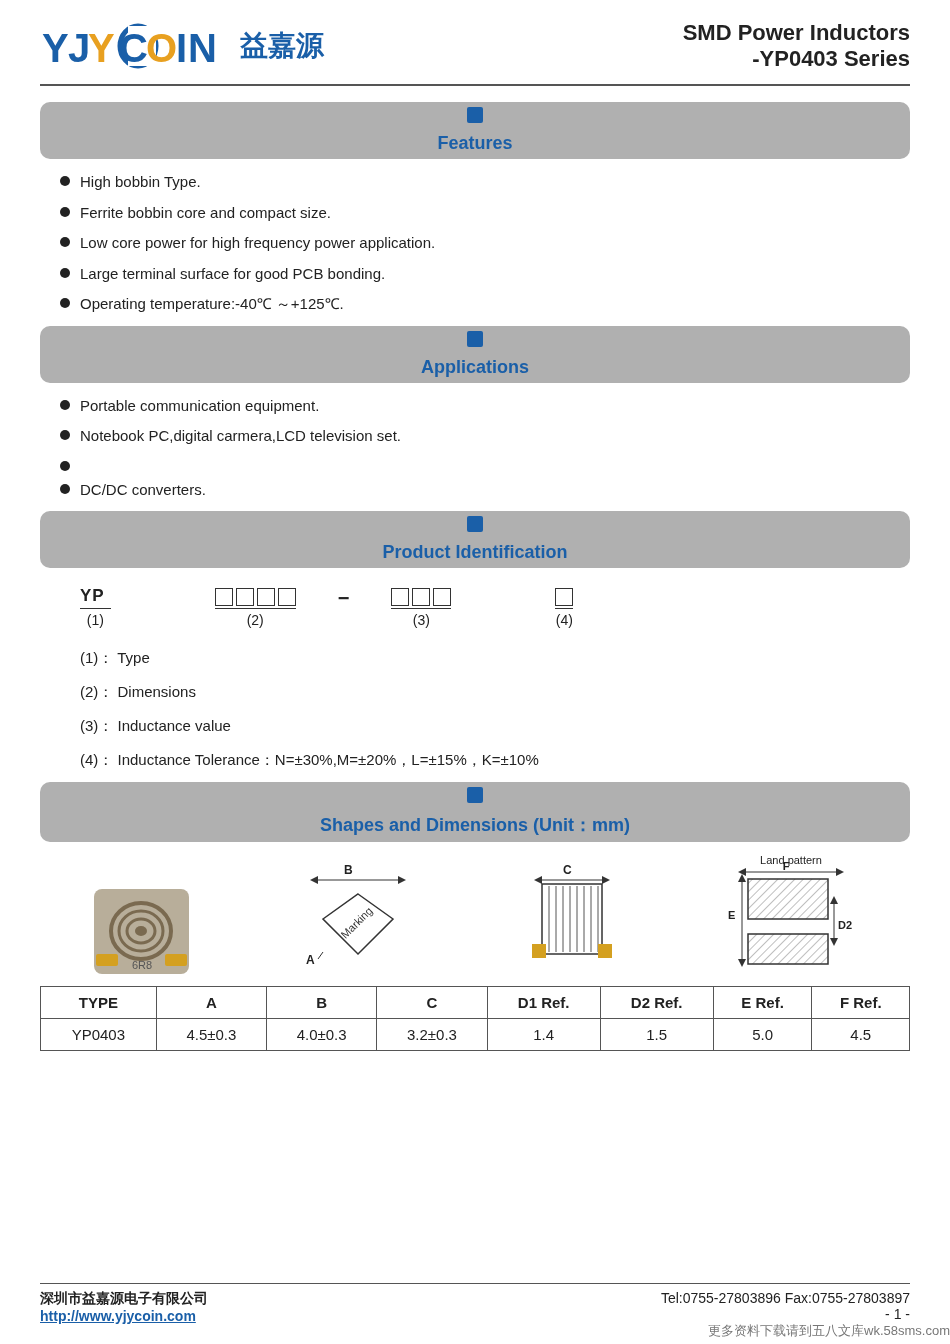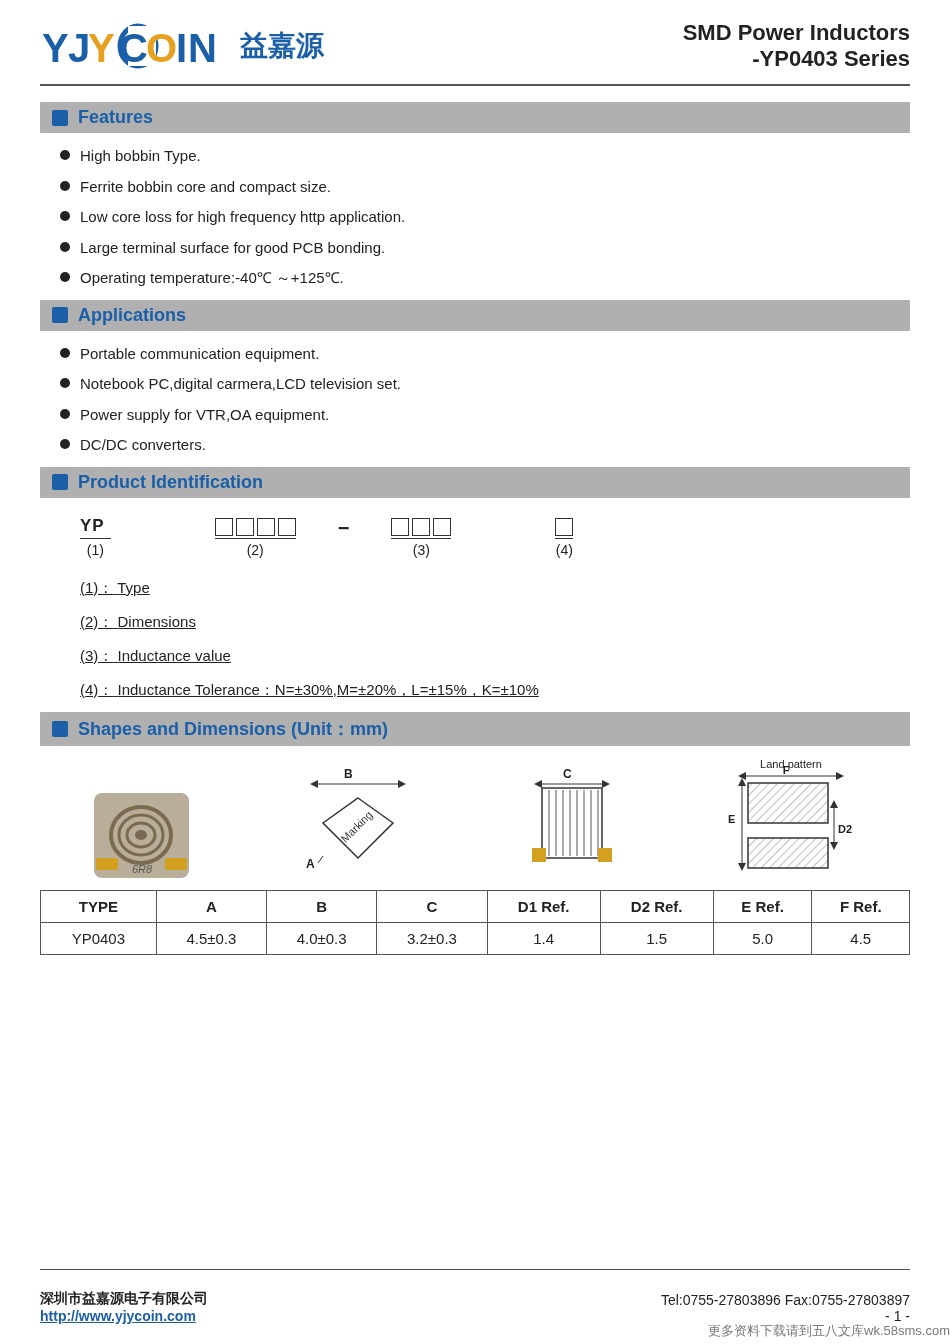--- a/index.html
+++ b/index.html
@@ -55,21 +55,22 @@
     }
 
     
     .section-bar {
       background: #b0b0b0;
       padding: 5px 12px;
       margin-bottom: 12px;
       display: flex;
       align-items: center;
       gap: 10px;
-      border-radius: 1px;
+      border-radius: 10px;
+      flex-direction: column;
     }
     .section-bar-icon {
       display: inline-block;
       width: 16px;
       height: 16px;
       background: #1a5fa8;
       border-radius: 2px;
       flex-shrink: 0;
     }
     .section-bar-title {
@@ -134,21 +135,20 @@
       color: #222;
     }
     .prod-id-dash {
       font-size: 20px;
       font-weight: bold;
       margin-bottom: 18px;
     }
 
     .prod-desc {
       margin: 10px 0 10px 40px;
-      text-decoration: underline;
     }
     .prod-desc-item {
       margin-bottom: 10px;
       font-size: 15px;
       line-height: 1.6;
     }
     .prod-desc-num {
       color: #222;
     }
 
@@ -172,24 +172,24 @@
       background: #fff;
     }
 
     
     .footer {
       position: absolute;
       bottom: 20px;
       left: 40px;
       right: 40px;
       border-top: 1.5px solid #555;
-      padding-top: 20px;
+      padding-top: 6px;
       display: flex;
       justify-content: space-between;
-      align-items: flex-end;
+      align-items: flex-start;
     }
     .footer-left {
       font-size: 14px;
     }
     .footer-left .company {
       font-weight: bold;
     }
     .footer-left .website {
       color: #1a5fa8;
       text-decoration: underline;
@@ -253,21 +253,21 @@
     <li>
         <span class="bullet-circle"></span>
         <span>High bobbin Type.</span>
       </li>
     <li>
         <span class="bullet-circle"></span>
         <span>Ferrite bobbin core and compact size.</span>
       </li>
     <li>
         <span class="bullet-circle"></span>
-        <span>Low core loss for high frequency http application.</span>
+        <span>Low core power for high frequency power application.</span>
       </li>
     <li>
         <span class="bullet-circle"></span>
         <span>Large terminal surface for good PCB bonding.</span>
       </li>
     <li>
         <span class="bullet-circle"></span>
         <span>Operating temperature:-40℃ ～+125℃.</span>
       </li>
   </ul>
@@ -280,21 +280,20 @@
     <li>
         <span class="bullet-circle"></span>
         <span>Portable communication equipment.</span>
       </li>
     <li>
         <span class="bullet-circle"></span>
         <span>Notebook PC,digital carmera,LCD television set.</span>
       </li>
     <li>
         <span class="bullet-circle"></span>
-        <span>Power supply for VTR,OA equipment.</span>
       </li>
     <li>
         <span class="bullet-circle"></span>
         <span>DC/DC converters.</span>
       </li>
   </ul>
 
   <div class="section-bar">
     <span class="section-bar-icon"></span>
     <span class="section-bar-title">Product Identification</span>
@@ -367,21 +366,21 @@
     </div>
   </div>
 
   <div class="section-bar">
     <span class="section-bar-icon"></span>
     <span class="section-bar-title">Shapes and Dimensions (Unit：mm)</span>
   </div>
 
   <div class="diagram-svg-wrap">
 
-    <div style="display:flex;flex-direction:column;align-items:center;font-style:italic;">
+    <div style="display:flex;flex-direction:column;align-items:center;">
       <svg width="95" height="85" viewBox="0 0 95 85">
         <rect width="95" height="85" rx="8" fill="#b8ae9a"></rect>
 
         <ellipse cx="47" cy="42" rx="30" ry="28" fill="none" stroke="#7a6a50" stroke-width="4"></ellipse>
         <ellipse cx="47" cy="42" rx="22" ry="20" fill="none" stroke="#7a6a50" stroke-width="3"></ellipse>
         <ellipse cx="47" cy="42" rx="14" ry="12" fill="none" stroke="#7a6a50" stroke-width="3"></ellipse>
         <ellipse cx="47" cy="42" rx="6" ry="5" fill="#7a6a50"></ellipse>
 
         <rect x="2" y="65" width="22" height="12" rx="2" fill="#d4a020"></rect>
         <rect x="71" y="65" width="22" height="12" rx="2" fill="#d4a020"></rect>

